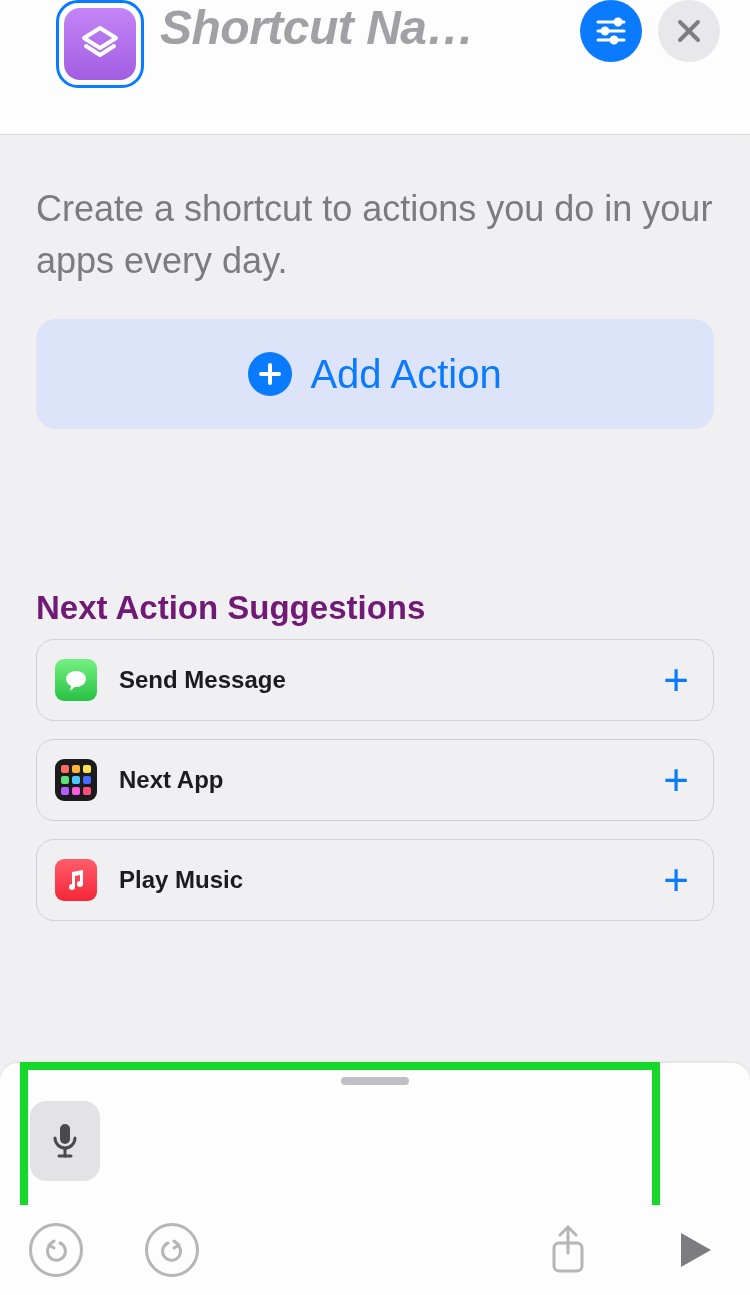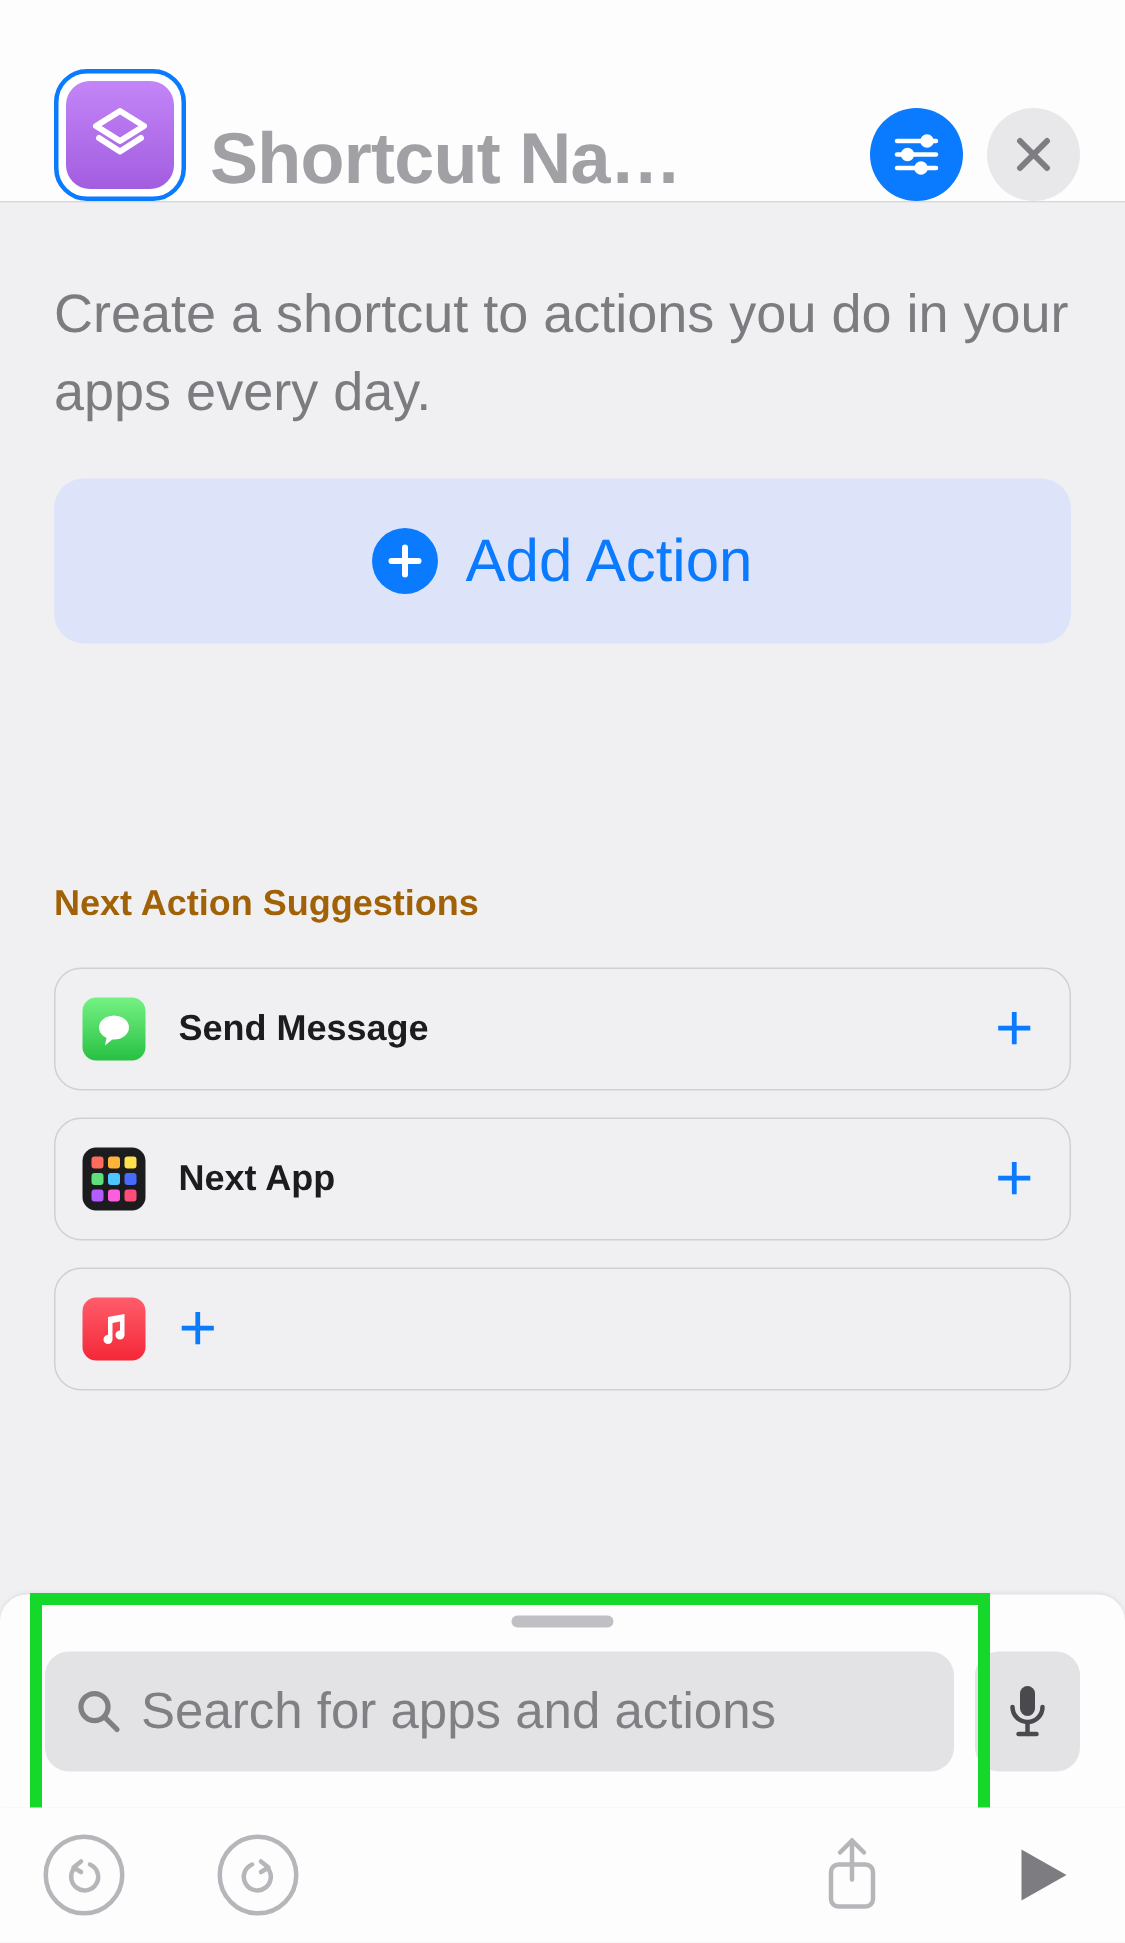--- a/index.html
+++ b/index.html
@@ -4,23 +4,24 @@
 <style>
   * { box-sizing: border-box; margin: 0; padding: 0; }
   html, body { width: 750px; height: 1295px; font-family: -apple-system, BlinkMacSystemFont, 'Helvetica Neue', sans-serif; background: #f0f0f2; overflow: hidden; }
 
   
   .header {
     height: 135px;
     background: #fdfdfd;
     border-bottom: 1px solid #d8d8d8;
     display: flex;
-    align-items: flex-end;
-    padding: 0 30px 0 36px;
+    align-items: flex-start;
+    padding: 0 30px 0 56px;
     gap: 16px;
+    font-style: italic;
   }
   .app-icon-wrap {
     width: 88px; height: 88px;
     border: 3px solid #0a7aff;
     border-radius: 22px;
     display: flex; align-items: center; justify-content: center;
     background: #fff;
   }
   .app-icon-inner {
     width: 72px; height: 72px;
@@ -66,25 +67,25 @@
     gap: 18px;
     cursor: pointer;
   }
   .add-circle {
     width: 44px; height: 44px; border-radius: 50%; background: #0a7aff;
     display: flex; align-items: center; justify-content: center;
   }
   .add-label { font-size: 40px; font-weight: 400; color: #0a7aff; }
 
   .section-h {
-    font-size: 24px;
+    font-size: 33px;
     font-weight: 600;
-    color: #a16207;
+    color: #701a75;
     margin-top: 160px;
-    margin-bottom: 28px;
+    margin-bottom: 12px;
   }
   .suggestion {
     width: 100%;
     height: 82px;
     background: transparent;
     border: 1.5px solid #d0d0d4;
     border-radius: 18px;
     display: flex;
     align-items: center;
     padding: 0 24px 0 18px;
@@ -220,34 +221,28 @@
     <span class="sugg-label">Next App</span>
     <span class="sugg-plus">+</span>
   </button>
 
   <button class="suggestion">
     <span class="sugg-icon music-ic">
       <svg width="26" height="26" viewBox="0 0 26 26">
           <path d="M9 5 L20 3 L20 17 A3 3 0 1 1 17 14 L17 8 L12 9 L12 20 A3 3 0 1 1 9 17 Z" fill="#fff"></path>
         </svg>
     </span>
+    <span class="sugg-label">Play Music</span>
     <span class="sugg-plus">+</span>
   </button>
 </div>
 
 <div class="drawer">
   <div class="grabber"></div>
   <div class="search-row">
-    <div class="search-field">
-      <svg width="32" height="32" viewBox="0 0 32 32">
-          <circle cx="13" cy="13" r="9" fill="none" stroke="#808084" stroke-width="3.5"></circle>
-          <line x1="20" y1="20" x2="28" y2="28" stroke="#808084" stroke-width="3.5" stroke-linecap="round"></line>
-        </svg>
-      <input class="search-input" type="text" placeholder="Search for apps and actions" style="">
-    </div>
     <button class="mic-btn">
       <svg width="30" height="38" viewBox="0 0 30 38">
           <rect x="10" y="2" width="10" height="20" rx="5" fill="#4a4a4e"></rect>
           <path d="M5 16 A10 10 0 0 0 25 16" fill="none" stroke="#4a4a4e" stroke-width="3" stroke-linecap="round"></path>
           <line x1="15" y1="27" x2="15" y2="34" stroke="#4a4a4e" stroke-width="3" stroke-linecap="round"></line>
           <line x1="9" y1="34" x2="21" y2="34" stroke="#4a4a4e" stroke-width="3" stroke-linecap="round"></line>
         </svg>
     </button>
   </div>
 </div>

